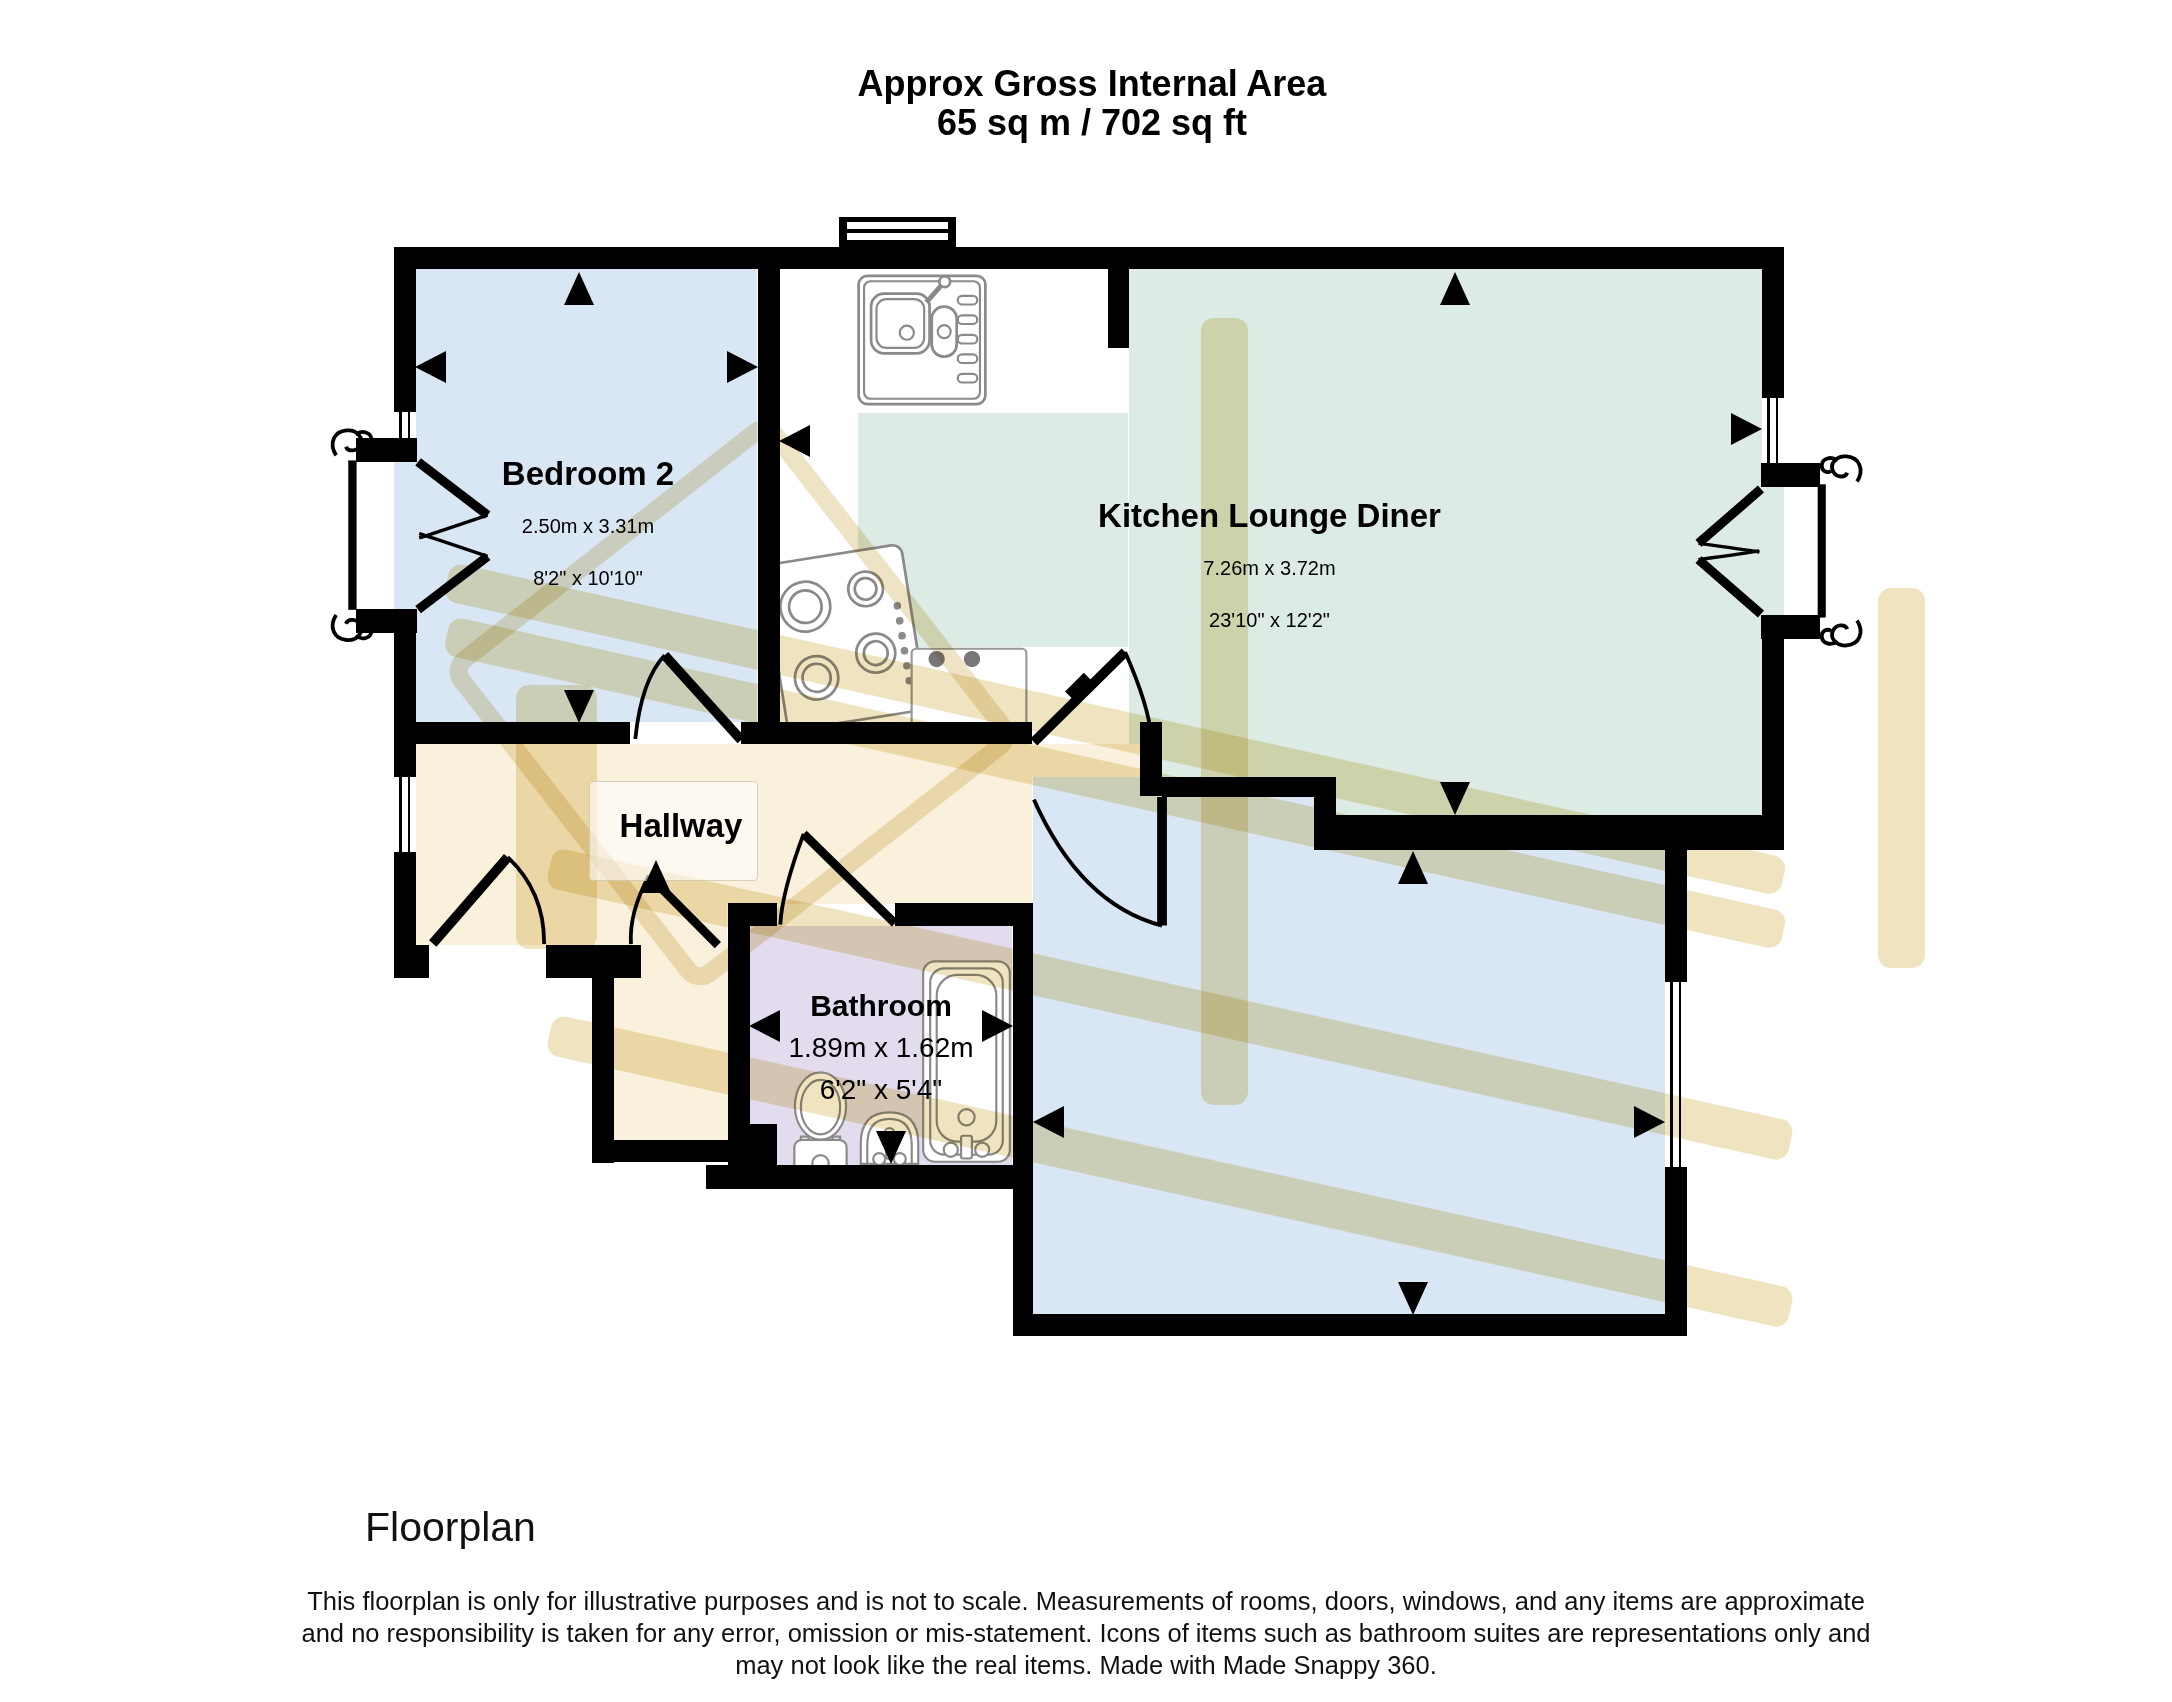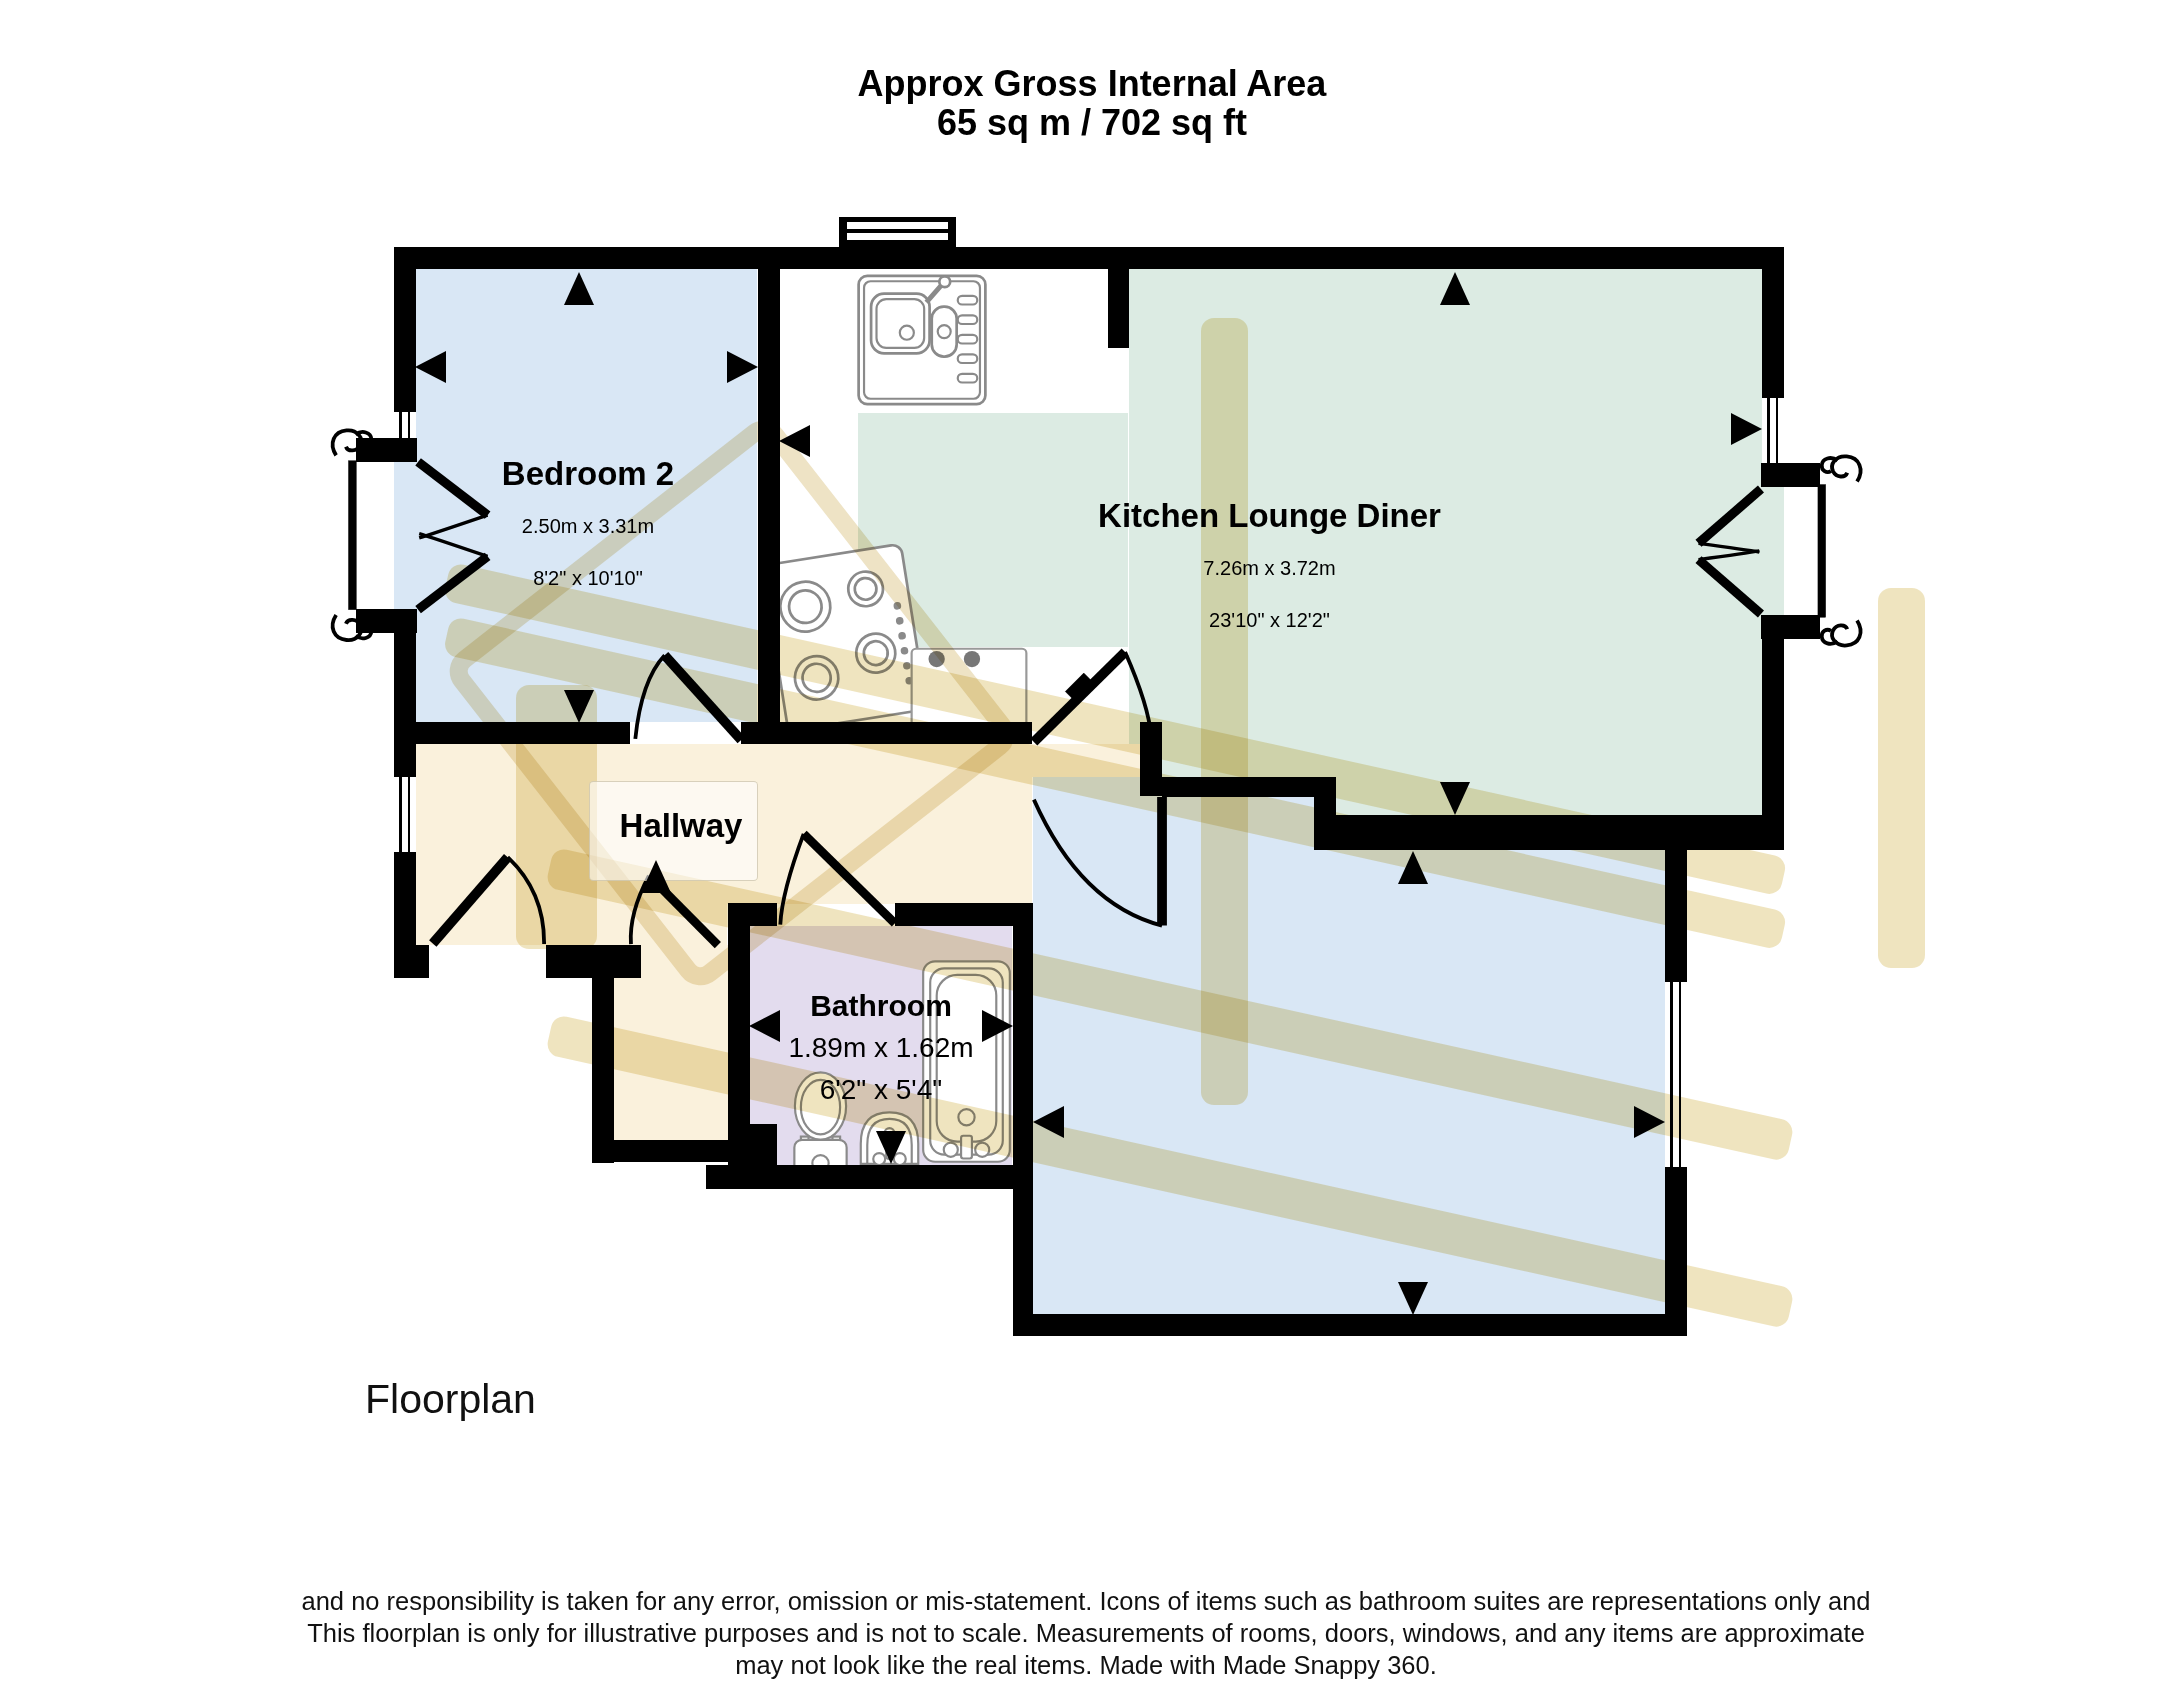--- a/index.html
+++ b/index.html
@@ -16,21 +16,21 @@
   .tri.right{border-top:16.3px solid transparent;border-bottom:16.3px solid transparent;border-left:31px solid #000;}
   .roomlabel{position:absolute;text-align:center;line-height:52px;white-space:nowrap;}
   .roomlabel .rname{font-weight:bold;font-size:33px;}
   .roomlabel .rdim{font-size:20px;}
   .roomlabel.small{line-height:42px;}
   .roomlabel.small .rname{font-size:30px;}
   .roomlabel.small .rdim{font-size:28px;}
   .wm{position:absolute;background:var(--wm,rgba(226,205,138,.55));mix-blend-mode:multiply;border-radius:13px;}
   .wmframe{position:absolute;border:18.5px solid rgba(222,200,140,.5);mix-blend-mode:multiply;border-radius:24px;background:transparent;}
   #title{position:absolute;left:815px;top:64px;width:554px;text-align:center;font-weight:bold;font-size:36px;line-height:39px;}
-  #planlabel{position:absolute;left:365px;top:1376px;font-size:41px;color:#111;}
+  #planlabel{position:absolute;left:365px;top:1504px;font-size:41px;color:#111;}
   #disclaimer{position:absolute;left:217px;top:1585px;width:1738px;text-align:center;font-size:25.5px;line-height:32px;color:#111;}
   svg{position:absolute;overflow:visible;}
   .plate{position:absolute;background:rgba(255,255,255,.6);border:1.6px solid rgba(190,180,150,.6);border-radius:4.3px;}
 </style>
 </head>
 <body>
 
 <div id="stage" style="--bed: #d9e7f5; --mint: #dcebe3; --hall: #faf1dc; --bath: #e3dcee; --kitchen-strip: #ffffff; --wall: #000000;">
 
   <div class="floor" style="left:779px;top:269px;width:361px;height:453px;background:var(--kitchen-strip);"></div>
@@ -284,19 +284,19 @@
     <div class="rdim">6'2" x 5'4"</div>
   </div>
 
   <div class="roomlabel" style="left:464px;top:801px;width:434px;line-height:49px;">
     <div class="rname">Hallway</div>
   </div>
 
   <div id="planlabel">Floorplan</div>
 
   <div id="disclaimer">
+    <div>This floorplan is only for illustrative purposes and is not to scale. Measurements of rooms, doors, windows, and any items are approximate</div>
     <div>and no responsibility is taken for any error, omission or mis-statement. Icons of items such as bathroom suites are representations only and</div>
-    <div>This floorplan is only for illustrative purposes and is not to scale. Measurements of rooms, doors, windows, and any items are approximate</div>
     <div>may not look like the real items. Made with Made Snappy 360.</div>
   </div>
 
 </div>
 
 
 </body></html>

